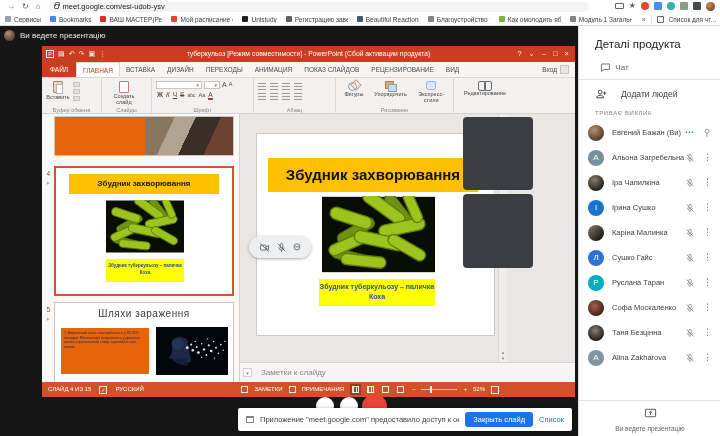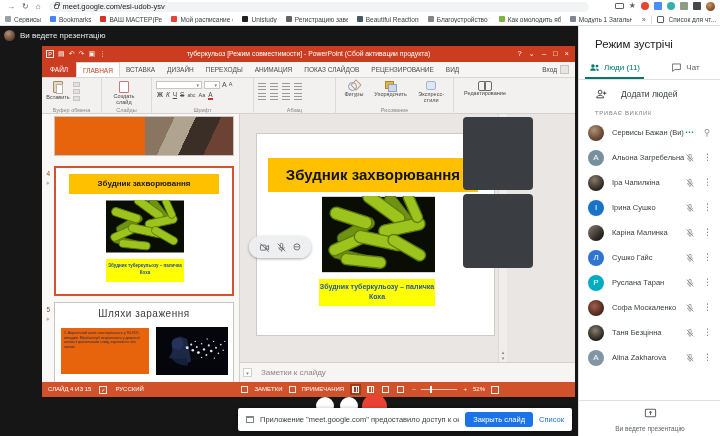--- a/index.html
+++ b/index.html
@@ -598,30 +598,23 @@
 
   <div class="notif">
     <span class="notif-win"></span>
     <span class="notif-text">Приложение "meet.google.com" предоставило доступ к окну.</span>
     <span class="notif-btn">Закрыть слайд</span>
     <span class="notif-link">Список</span>
   </div>
 </div>
 
 <div class="sidebar">
-  <div class="sb-title">Режим зустрічі</div>
+  <div class="sb-title">Деталі продукта</div>
 
   <div class="sb-tabs">
-    <div class="sb-tab people">
-      <svg class="ic" width="11" height="11">
-          <use href="#i-people"></use>
-        </svg>
-      <span class="lbl">Люди (11)</span>
-      <span class="ul"></span>
-    </div>
     <div class="sb-tab chat">
       <svg class="ic" width="11" height="11">
           <use href="#i-chat"></use>
         </svg>
       <span class="lbl">Чат</span>
     </div>
   </div>
 
   <div class="addp">
     <svg class="ic" width="12" height="12">
@@ -631,21 +624,21 @@
   </div>
 
   <div class="sect">ТРИВАЄ ВИКЛИК</div>
 
   <div class="plist">
     <div class="p-row">
       <span class="avatar" style="background:radial-gradient(circle at 38% 32%, #b39176, #6d4f3a 55%, #3e2c20)">
           <span></span>
         </span>
       <div class="p-main">
-          <div class="p-name">Сервисы Бажан (Ви)</div>
+          <div class="p-name">Евгений Бажан (Ви)</div>
         </div>
       <div class="p-icons">
         <span class="tdots">⋯</span>
         <svg class="ic" width="10" height="10">
             <use href="#i-pin"></use>
           </svg>
       </div>
     </div>
     <div class="p-row">
       <span class="avatar" style="background:#78909c">

